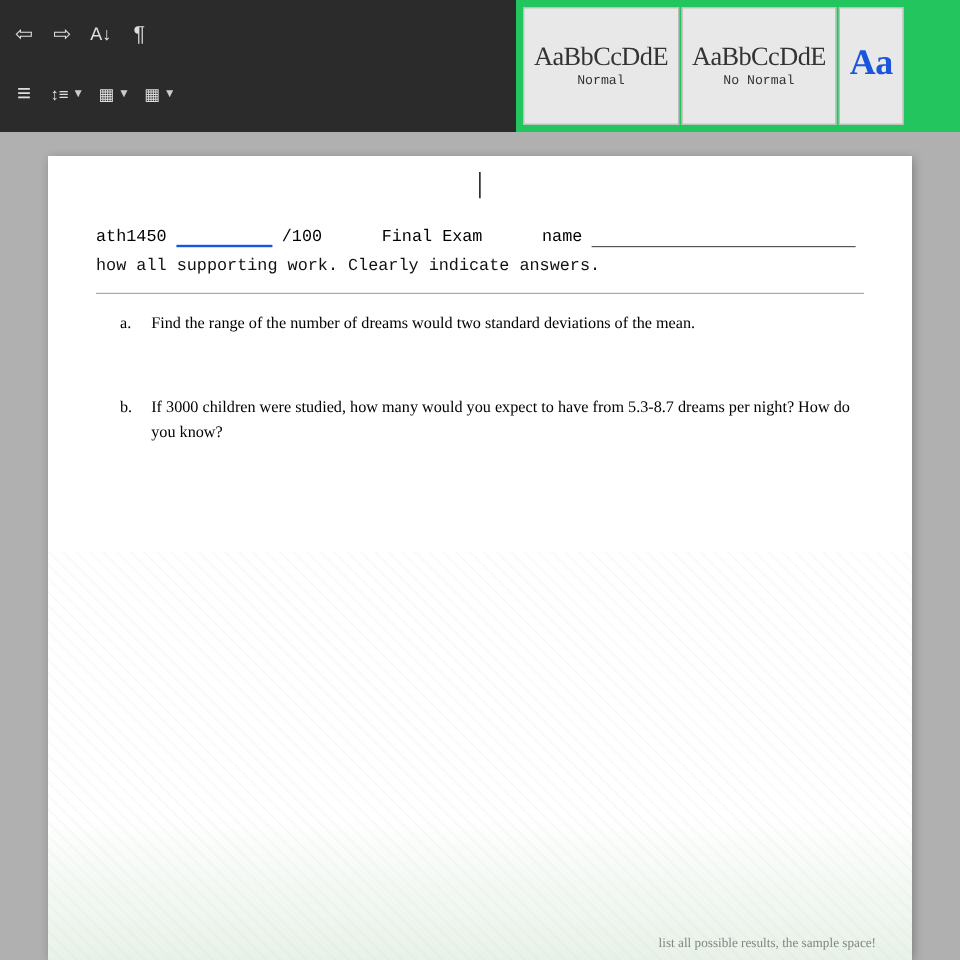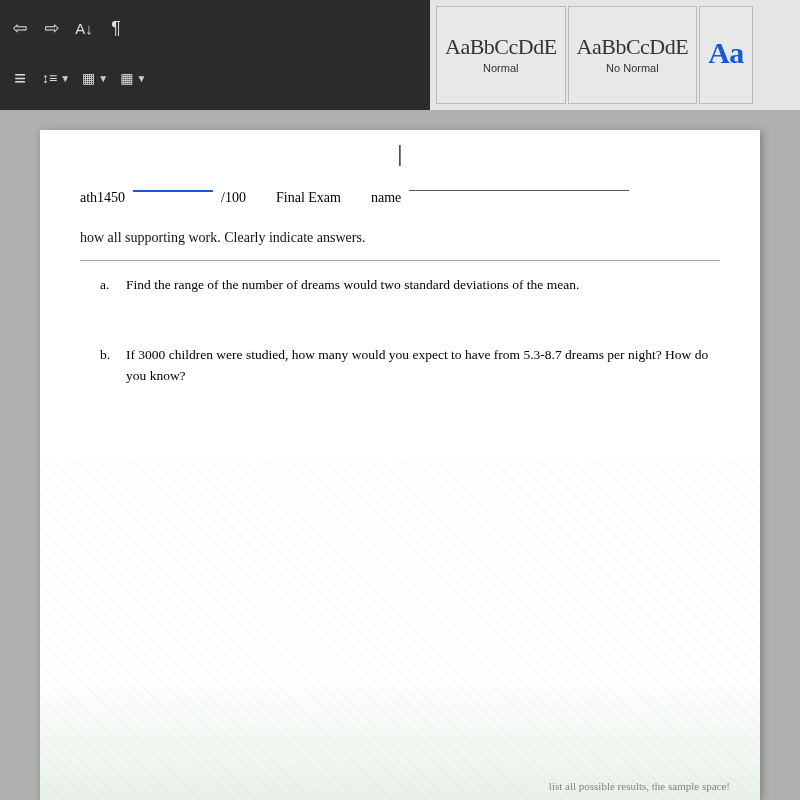--- a/index.html
+++ b/index.html
@@ -64,21 +64,21 @@
     .dropdown-arrow {
       font-size: 10px;
       color: #ccc;
       margin-left: 1px;
     }
 
     
     .style-gallery {
       display: flex;
       align-items: center;
-      background: #e5e5e5;
+      background: #22c55e;
       padding: 4px 6px;
       gap: 2px;
       flex: 1;
       overflow: hidden;
     }
 
     .style-item {
       display: flex;
       flex-direction: column;
       align-items: center;
@@ -95,21 +95,21 @@
       font-size: 22px;
       font-family: 'Times New Roman', serif;
       color: #333;
       letter-spacing: -0.5px;
       line-height: 1;
       margin-bottom: 4px;
     }
 
     .style-label {
       font-size: 11px;
-      font-family: Liberation Sans, sans-serif;
+      font-family: Liberation Mono, monospace;
       color: #333;
       text-align: center;
     }
 
     .style-item-partial {
       display: flex;
       flex-direction: column;
       align-items: center;
       background: #e8e8e8;
       border: 1px solid #bbb;
@@ -150,43 +150,43 @@
       font-size: 22px;
       color: #000;
       font-style: normal;
       font-weight: 300;
       cursor: text;
     }
 
     
     .exam-header {
       display: flex;
-      align-items: flex-start;
+      align-items: flex-end;
       gap: 8px;
-      margin-bottom: 24px;
+      margin-bottom: 8px;
       margin-top: 30px;
-      font-family: Liberation Serif, serif;
+      font-family: Liberation Mono, monospace;
       font-size: 14px;
     }
 
     .underline-fill {
       border-bottom: 2px solid #1a56db;
       display: inline-block;
       width: 80px;
     }
 
     .name-line {
       border-bottom: 1px solid #555;
       display: inline-block;
       width: 220px;
     }
 
     
     .instructions {
-      font-family: Liberation Serif, serif;
+      font-family: Liberation Mono, monospace;
       font-size: 14px;
       margin-bottom: 14px;
       color: #111;
     }
 
     
     .problem-text {
       font-family: 'Times New Roman', serif;
       font-size: 13.5px;
       color: #000;

